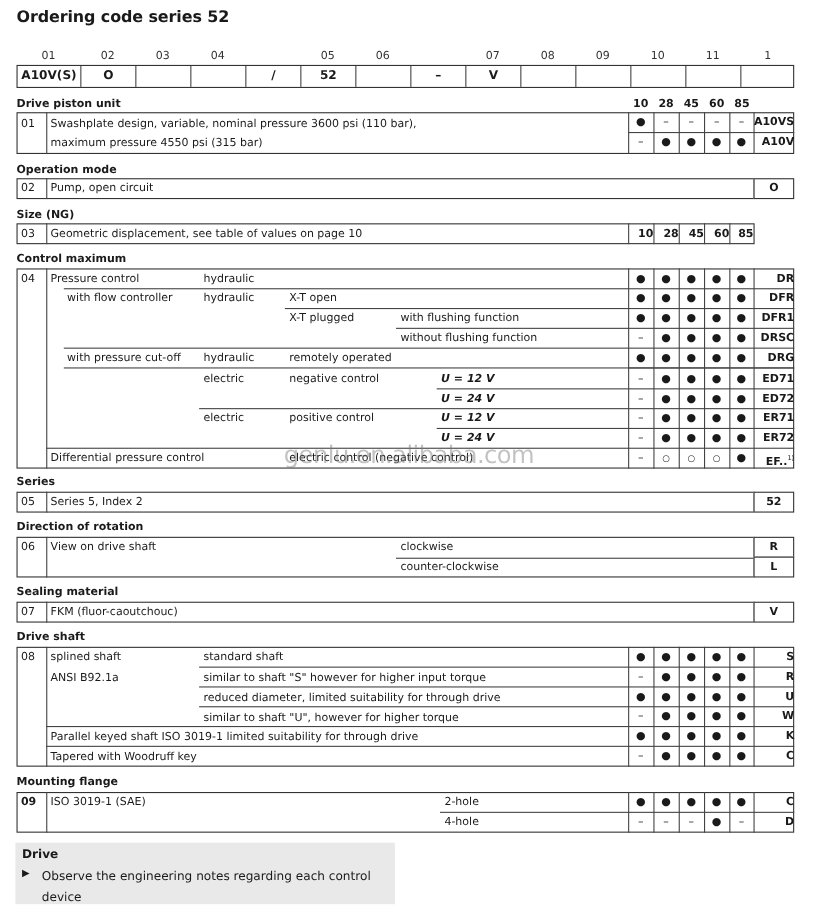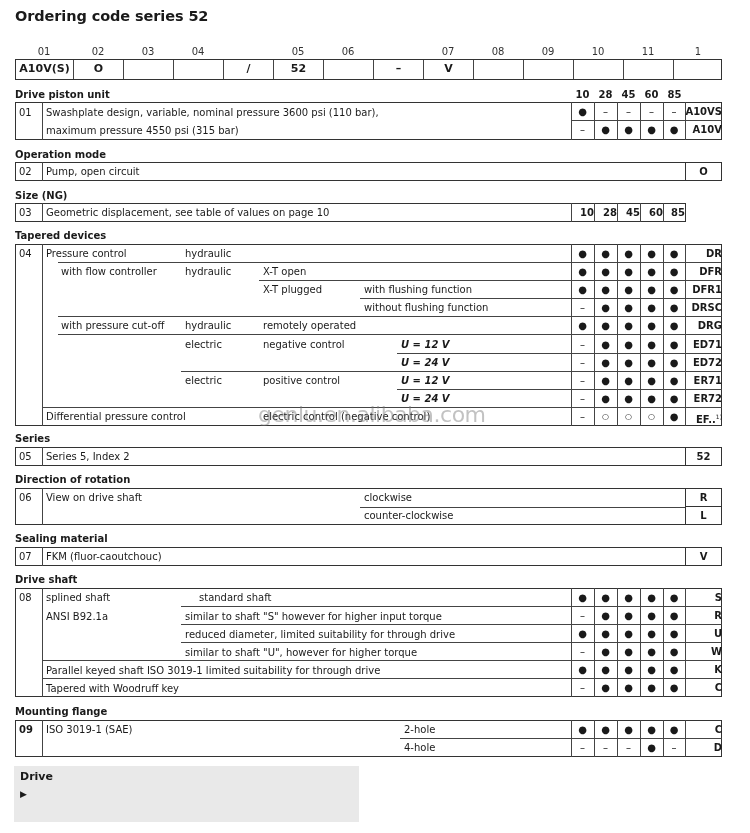--- a/index.html
+++ b/index.html
@@ -121,21 +121,21 @@
 <div class="vline" style="left:594px;top:203px;height:19px"></div>
 <div class="vline" style="left:617px;top:203px;height:19px"></div>
 <div class="vline" style="left:640px;top:203px;height:19px"></div>
 <div class="vline" style="left:663px;top:203px;height:19px"></div>
 <div class="cell mark" style="left:571px;top:204px;width:23px">10</div>
 <div class="cell mark" style="left:594px;top:204px;width:23px">28</div>
 <div class="cell mark" style="left:617px;top:204px;width:23px">45</div>
 <div class="cell mark" style="left:640px;top:204px;width:23px">60</div>
 <div class="cell mark" style="left:663px;top:204px;width:22px">85</div>
 
-<div class="sec-title" style="top:230px">Tapered devices</div>
+<div class="sec-title" style="top:230px">Control maximum</div>
 <div class="box" style="left:15px;top:244px;width:707px;height:182px"></div>
 <div class="vline" style="left:42px;top:244px;height:182px"></div>
 <div class="txt" style="left:19px;top:248px">04</div>
 
 <div class="txt" style="left:46px;top:248px">Pressure control</div>
 <div class="txt" style="left:185px;top:248px">hydraulic</div>
 <div class="hline" style="left:58px;top:262px;width:664px"></div>
 
 <div class="txt" style="left:61px;top:266px">with flow controller</div>
 <div class="txt" style="left:185px;top:266px">hydraulic</div>
@@ -287,21 +287,21 @@
 <div class="txt" style="left:46px;top:551px">FKM (fluor-caoutchouc)</div>
 <div class="code" style="left:685px;top:547px;width:37px;height:19px">V</div>
 
 <div class="sec-title" style="top:574px">Drive shaft</div>
 <div class="box" style="left:15px;top:588px;width:707px;height:109px"></div>
 <div class="vline" style="left:42px;top:588px;height:109px"></div>
 <div class="txt" style="left:19px;top:592px">08</div>
 <div class="txt" style="left:46px;top:592px">splined shaft</div>
 <div class="txt" style="left:46px;top:611px">ANSI B92.1a</div>
 
-<div class="txt" style="left:199px;top:592px">standard shaft</div>
+<div class="txt" style="left:185px;top:592px">standard shaft</div>
 <div class="hline" style="left:181px;top:606px;width:541px"></div>
 <div class="txt" style="left:185px;top:611px">similar to shaft "S" however for higher input torque</div>
 <div class="hline" style="left:181px;top:624px;width:541px"></div>
 <div class="txt" style="left:185px;top:629px">reduced diameter, limited suitability for through drive</div>
 <div class="hline" style="left:181px;top:642px;width:541px"></div>
 <div class="txt" style="left:185px;top:647px">similar to shaft "U", however for higher torque</div>
 <div class="hline" style="left:42px;top:660px;width:680px"></div>
 <div class="txt" style="left:46px;top:665px">Parallel keyed shaft ISO 3019-1 limited suitability for through drive</div>
 <div class="hline" style="left:42px;top:678px;width:680px"></div>
 <div class="txt" style="left:46px;top:683px">Tapered with Woodruff key</div>
@@ -389,13 +389,14 @@
   <div class="cell" style="left:594px;top:739px;width:23px">–</div>
   <div class="cell" style="left:617px;top:739px;width:23px">–</div>
   <div class="cell" style="left:640px;top:739px;width:23px">●</div>
   <div class="cell" style="left:663px;top:739px;width:22px">–</div>
   <div class="cell mark" style="left:685px;top:739px;width:37px">D</div>
 </div>
 
 <div class="note">
   <div class="note-title">Drive</div>
   <div class="note-arrow">▶</div>
+  <div class="note-text">Observe the engineering notes regarding each control device</div>
 </div>
 
 </body></html>

